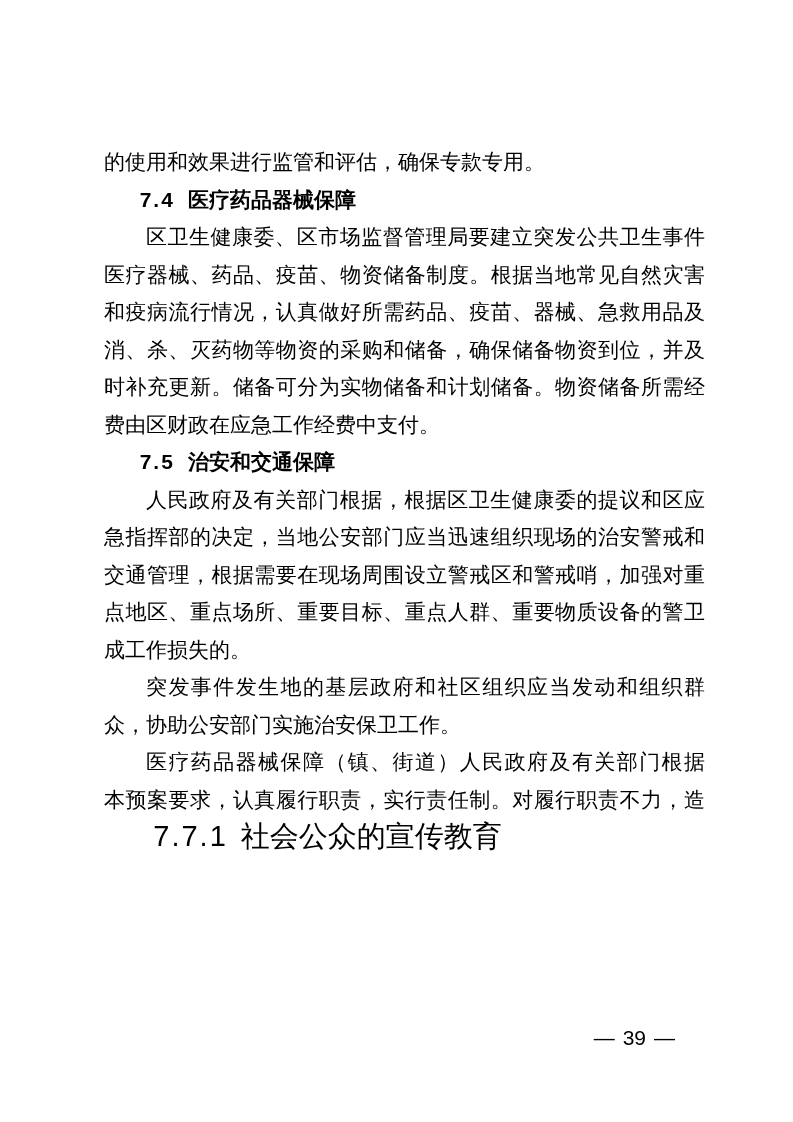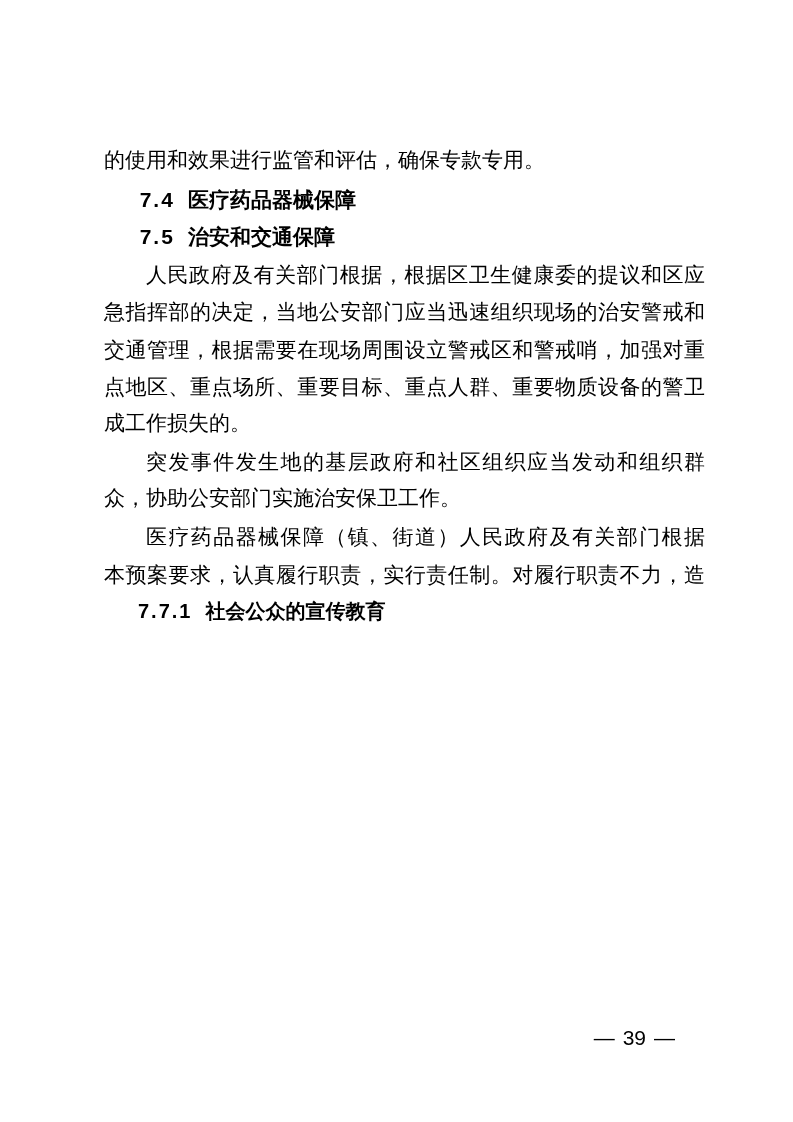--- a/index.html
+++ b/index.html
@@ -34,38 +34,37 @@
   .line {
     text-align: justify;
     text-align-last: justify;
     text-justify: inter-character;
     height: 37.5px;
     overflow: visible;
   }
   .line.end {
     text-align: center;
     text-align-last: left;
-    font-family: Liberation Mono, monospace;
   }
   .line.first {
     text-indent: 2em;
   }
   .heading {
     font-weight: 700;
     height: 37.5px;
     line-height: 37.5px;
     padding-left: 1.7em;
     font-size: 21px;
   }
   .subheading {
-    font-weight: 700;
+    font-weight: 400;
     height: 37.5px;
     line-height: 37.5px;
     padding-left: 1.7em;
-    font-size: 20px;
+    font-size: 29px;
   }
   .h-num {
     letter-spacing: 2px;
     margin-right: 13px;
   }
   .footer {
     position: absolute;
     top: 1026px;
     right: 118px;
     font-size: 21px;
@@ -83,20 +82,28 @@
   <div class="content">
 
     <div class="para">
       <div class="line end">的使用和效果进行监管和评估，确保专款专用。</div>
     </div>
 
     <div class="heading">
       <span class="h-num">7.4</span><span class="h-title">医疗药品器械保障</span>
     </div>
 
+    <div class="para">
+      <div class="line first">区卫生健康委、区市场监督管理局要建立突发公共卫生事件</div>
+      <div class="line">医疗器械、药品、疫苗、物资储备制度。根据当地常见自然灾害</div>
+      <div class="line">和疫病流行情况，认真做好所需药品、疫苗、器械、急救用品及</div>
+      <div class="line">消、杀、灭药物等物资的采购和储备，确保储备物资到位，并及</div>
+      <div class="line">时补充更新。储备可分为实物储备和计划储备。物资储备所需经</div>
+      <div class="line end">费由区财政在应急工作经费中支付。</div>
+    </div>
 
     <div class="heading">
       <span class="h-num">7.5</span><span class="h-title">治安和交通保障</span>
     </div>
 
     <div class="para">
       <div class="line first">人民政府及有关部门根据，根据区卫生健康委的提议和区应</div>
       <div class="line">急指挥部的决定，当地公安部门应当迅速组织现场的治安警戒和</div>
       <div class="line">交通管理，根据需要在现场周围设立警戒区和警戒哨，加强对重</div>
       <div class="line">点地区、重点场所、重要目标、重点人群、重要物质设备的警卫</div>

